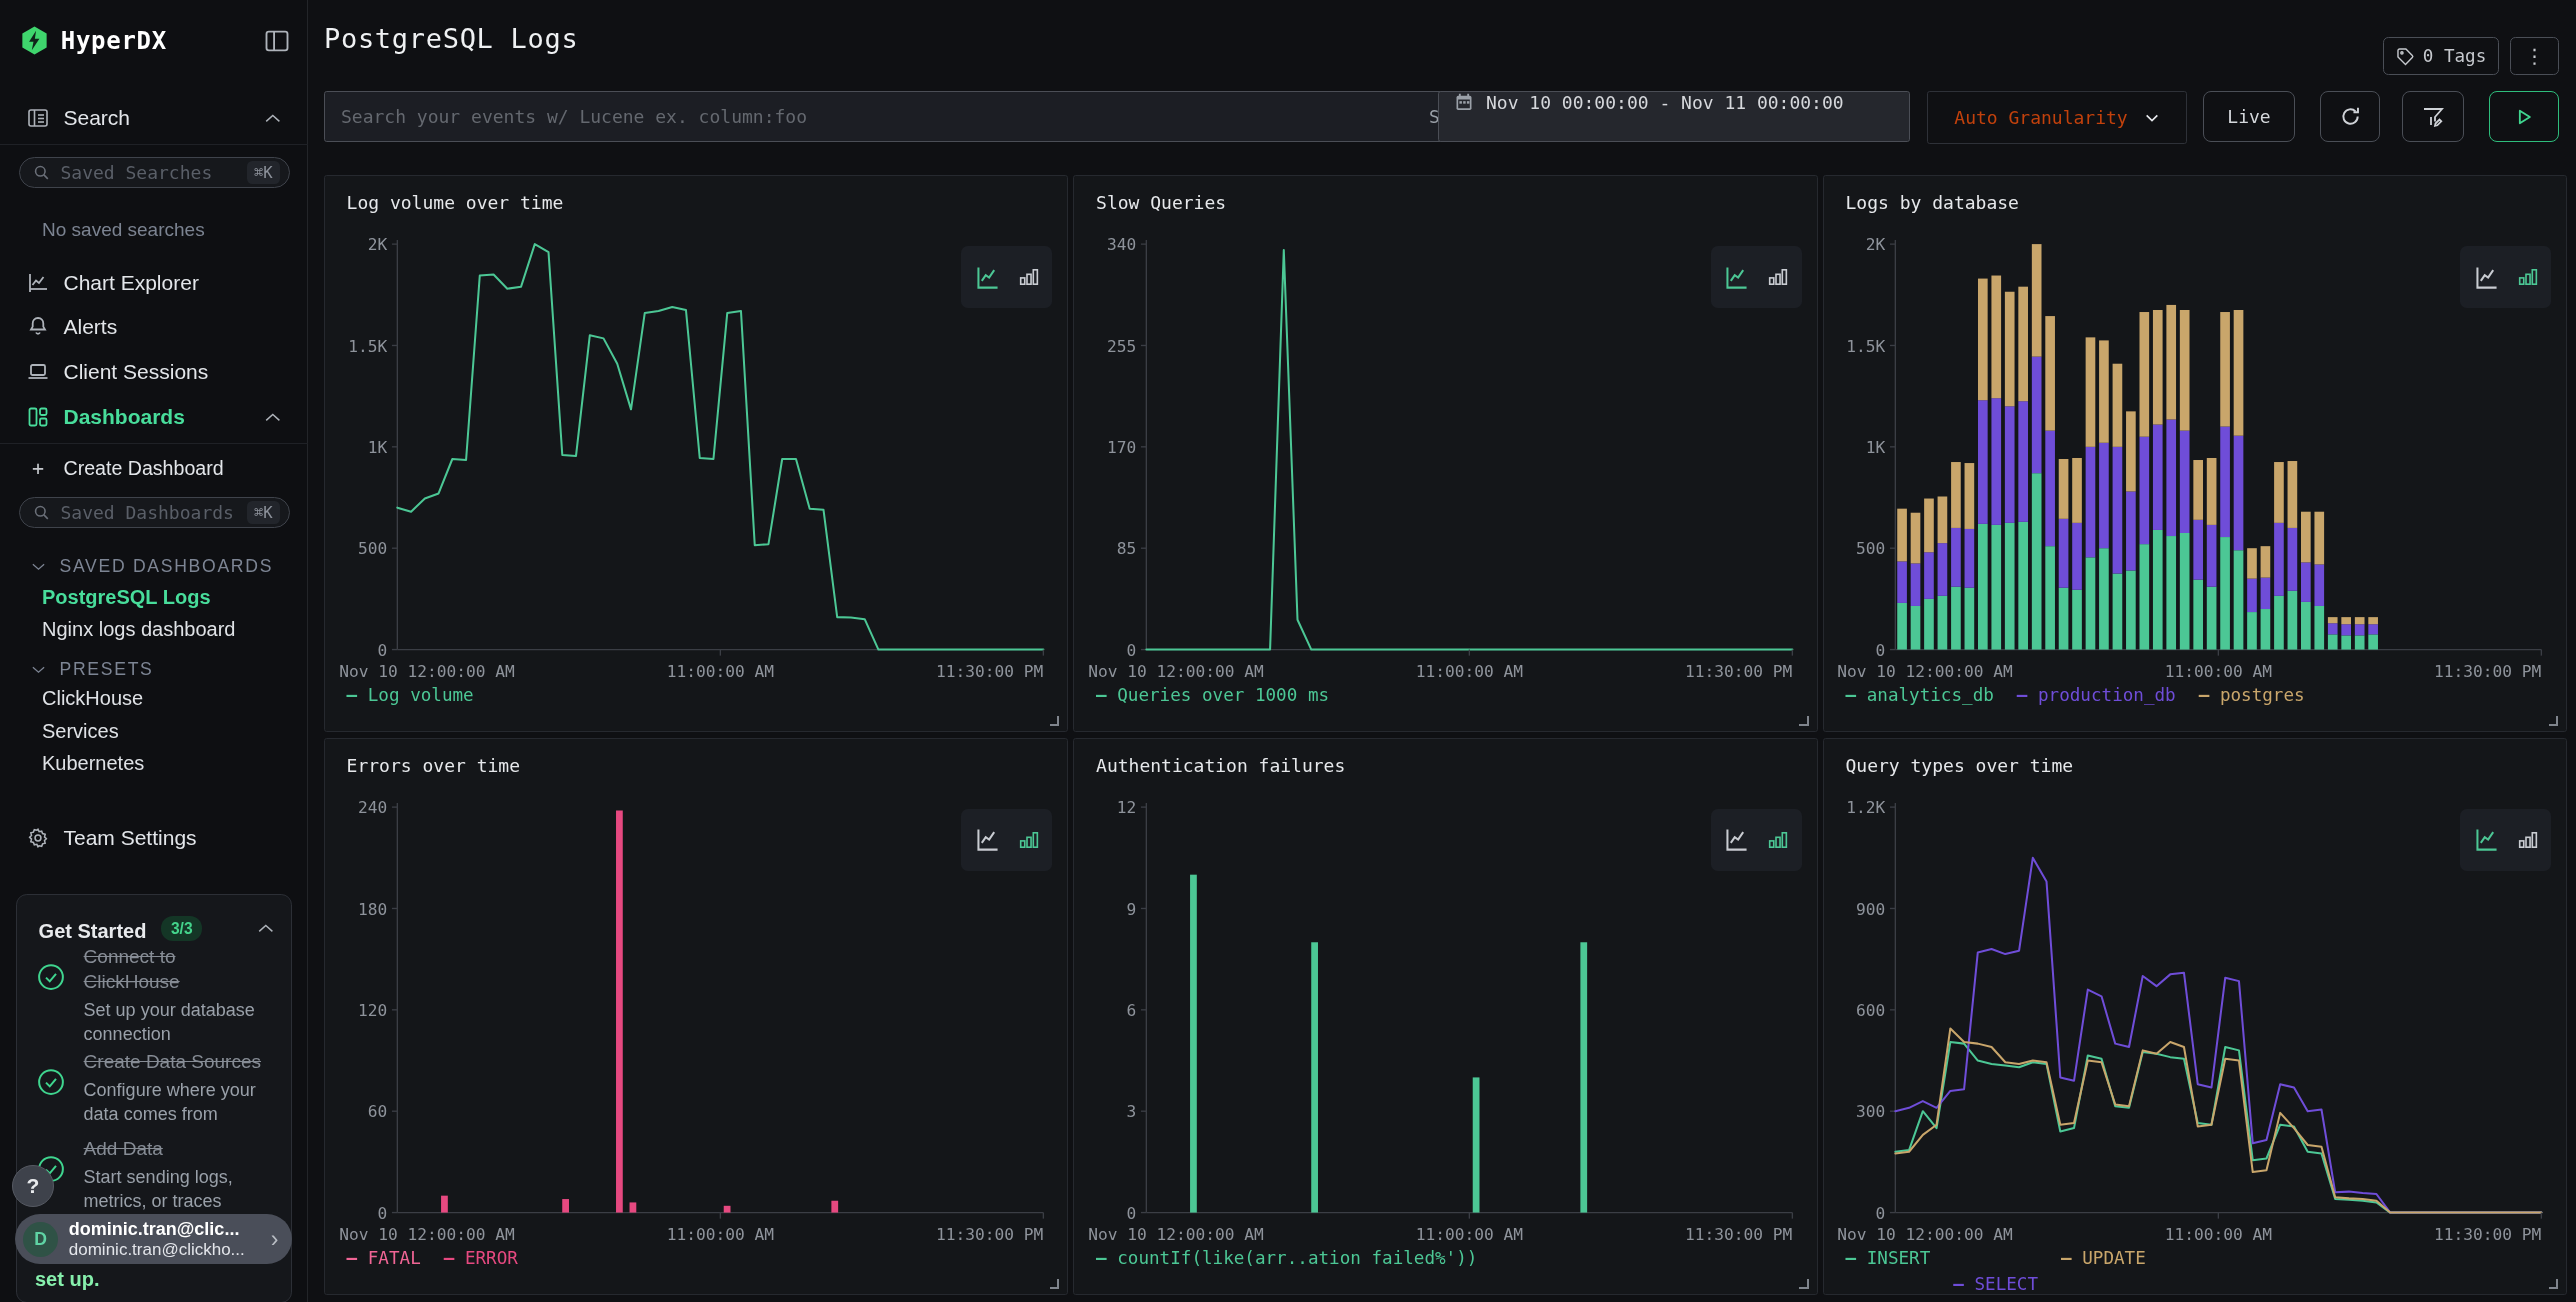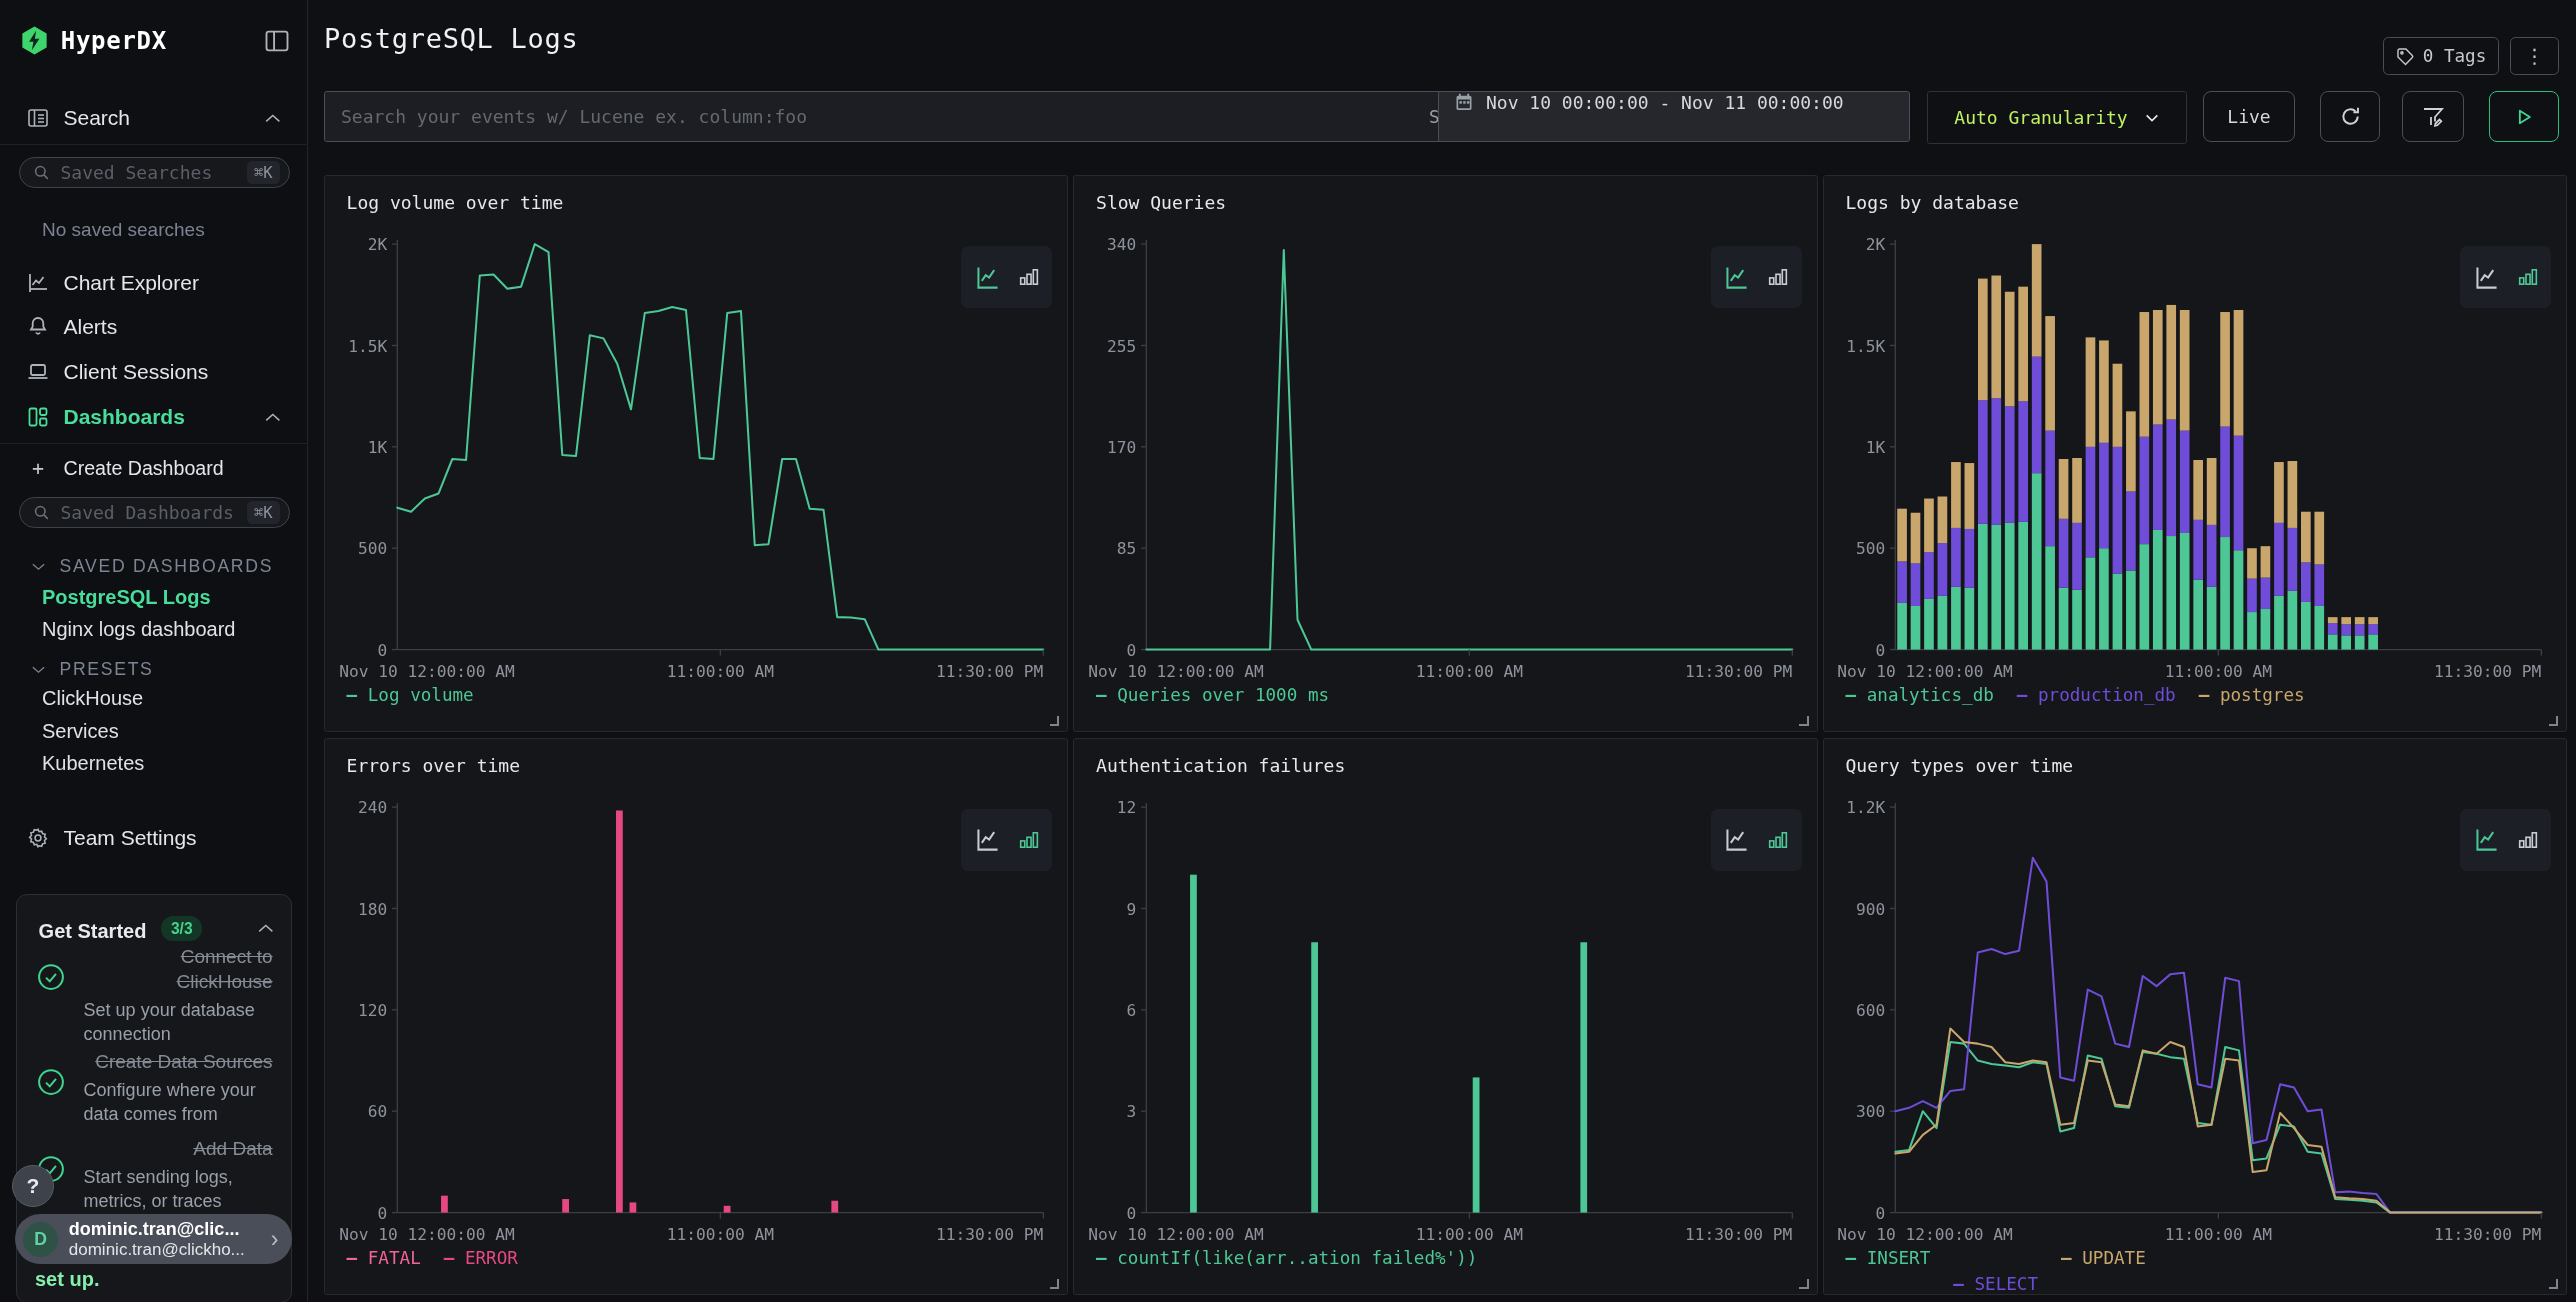--- a/index.html
+++ b/index.html
@@ -34,21 +34,21 @@
   .gs-card { position:absolute; left:16px; top:894px; width:276px; height:409px;
     border:0.7px solid #2c2f36; border-radius:10.8px; background:#15171b; }
   .gs-head { position:absolute; left:21.6px; top:19px; right:16px; display:flex; align-items:center; }
   .gs-title { font-size:20px; font-weight:bold; color:#e8eaed;margin-top:6px; }
   .gs-badge { margin-left:15px; background:#143626; color:#44d48c; font-weight:bold; font-size:15.6px;
     border-radius:12px; padding:3.4px 9.5px; }
   .gs-chev { margin-left:auto; width:17.6px; height:10.8px; color:#aeb3ba; }
   .gs-item { position:absolute; left:19px; right:13.5px; display:flex; }
   .gs-check { width:30px; height:30px; flex:0 0 30px; color:#3fd58f; margin-top:17.6px; }
   .gs-texts { margin-left:17.6px; width:189px; }
-  .gs-item-title { font-size:19px; font-weight:500; color:#868c95; text-decoration:line-through; line-height:25px;text-align:right; }
+  .gs-item-title { font-size:19px; font-weight:500; color:#868c95; text-decoration:line-through; line-height:25px; }
   .gs-item-desc { font-size:18px; color:#99a0a9; line-height:24px; margin-top:4px; }
   .done-text { position:absolute; left:35px; top:1233px; width:250px; font-size:20px; font-weight:bold;
     color:#86efac; line-height:31px; z-index:6; }
   .party-icon { display:inline-block; width:0; height:0; border-left:6.8px solid transparent;
     border-right:6.8px solid transparent; border-bottom:15px solid #d9a148; transform:rotate(-35deg); margin-right:6.8px; }
   .help-fab { position:absolute; left:12px; top:1165px; width:42px; height:42px; border-radius:50%;
     background:#3e424b; border:0.7px solid #565a63; color:#e8eaed; font-size:21px; font-weight:bold;
     display:flex; align-items:center; justify-content:center; z-index:8; cursor:pointer; }
   .user-pill { position:absolute; left:15px; top:1214px; width:277px; height:50px; background:#4a4e59;
     border-radius:26px; display:flex; align-items:center; padding:0 13.5px 0 8px; z-index:7; cursor:pointer; }
@@ -72,21 +72,21 @@
   .search-ph { font-family:"DejaVu Sans Mono", monospace; font-size:18px; color:#64686f; }
   .lang-switch { margin-left:auto; font-family:"DejaVu Sans Mono", monospace; font-size:17.6px; white-space:nowrap; }
   .lang-sql { color:#9aa0a8; cursor:pointer; }
   .lang-div { color:#50545c; margin:0 8px; }
   .lang-lucene { color:#48dd9b; cursor:pointer; }
   .date-input { position:absolute; left:1130px; top:91px; width:472px; height:51px; background:#25272d;
     border:0.7px solid #4b4e56; border-radius:2.7px; display:flex; padding:0 15px; cursor:pointer; }
   .date-text { font-family:"DejaVu Sans Mono", monospace; font-size:18px; color:#d6d8dc; margin-left:12px; white-space:nowrap; }
   .gran-btn { position:absolute; left:1619px; top:91px; width:260px; height:53px; border:0.7px solid #2e3138;
     border-radius:2.7px; display:flex; align-items:center; justify-content:center; cursor:pointer; }
-  .gran-text { font-family:"DejaVu Sans Mono", monospace; font-size:18px; color:#bef264; }
+  .gran-text { font-family:"DejaVu Sans Mono", monospace; font-size:18px; color:#c2410c; }
   .gran-chev { width:16px; height:10px; color:#e8eaee; margin-left:16px; }
 
   
   .grid { position:absolute; left:16px; top:175px; width:2243px; height:1120px; display:grid;
     grid-template-columns:repeat(3,1fr); grid-template-rows:repeat(2,1fr); gap:5.4px; }
   .panel { position:relative; background:#141619; border:0.7px solid #26292f; border-radius:2.7px; overflow:hidden; }
   .panel-title { position:absolute; left:21.6px; top:16px; font-family:"DejaVu Sans Mono", monospace;
     font-size:18px; color:#e6e8eb; }
   .toolbar { position:absolute; top:70px; right:15px; width:91px; height:62px; background:#1c1f25;
     border-radius:6.8px; display:flex; align-items:center; justify-content:center; gap:16px; }

